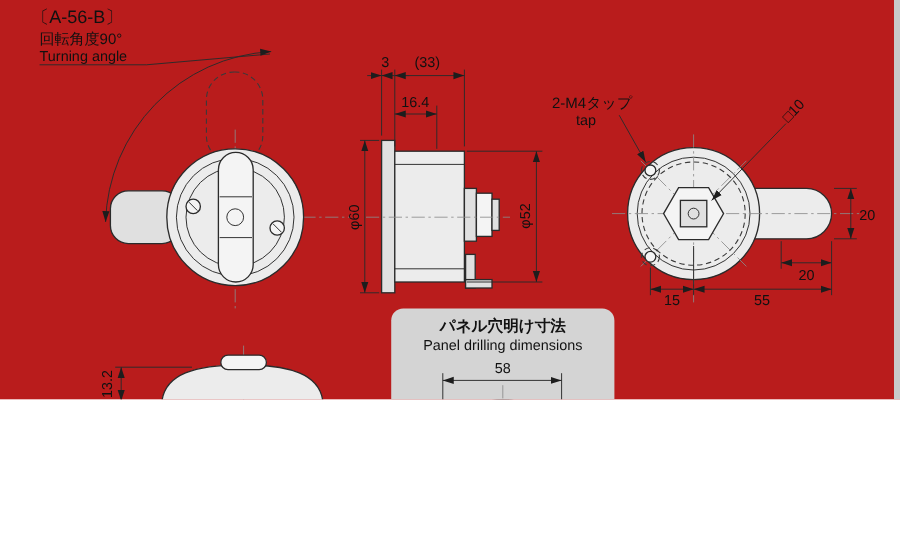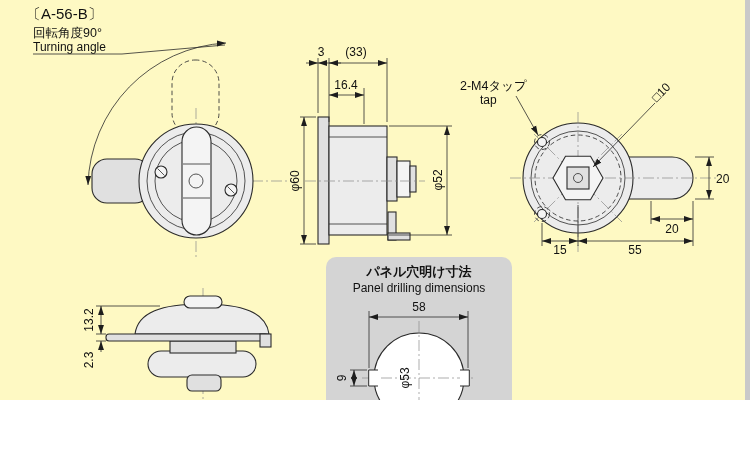--- a/index.html
+++ b/index.html
@@ -1,16 +1,16 @@
 <!DOCTYPE html>
 <html><head>
 <meta charset="utf-8">
 <style>
   html,body{margin:0;padding:0;background:#fff;}
-  .canvas{position:relative;width:750px;height:400px;background:#fef9c3;
+  .canvas{position:relative;width:750px;height:333px;background:#b91c1c;
           font-family:"Liberation Sans","DejaVu Sans",sans-serif;overflow:hidden;}
   svg{display:block}
   .part{fill:#ececec;stroke:#2b2b2b;stroke-width:1.1}
   .part-light{fill:#f4f4f4;stroke:#2b2b2b;stroke-width:1.1}
   .part-mid{fill:#e0e0e0;stroke:#2b2b2b;stroke-width:1.1}
   .thin{fill:none;stroke:#2b2b2b;stroke-width:0.8}
   .cl{fill:none;stroke:#8a8a8a;stroke-width:0.7;stroke-dasharray:11 3 2 3}
   .dash{fill:none;stroke:#3a3a3a;stroke-width:0.9;stroke-dasharray:4.5 3}
   .dim{fill:none;stroke:#2b2b2b;stroke-width:0.8}
   text{fill:#111;font-size:12px;font-family:"Liberation Sans","DejaVu Sans",sans-serif}

